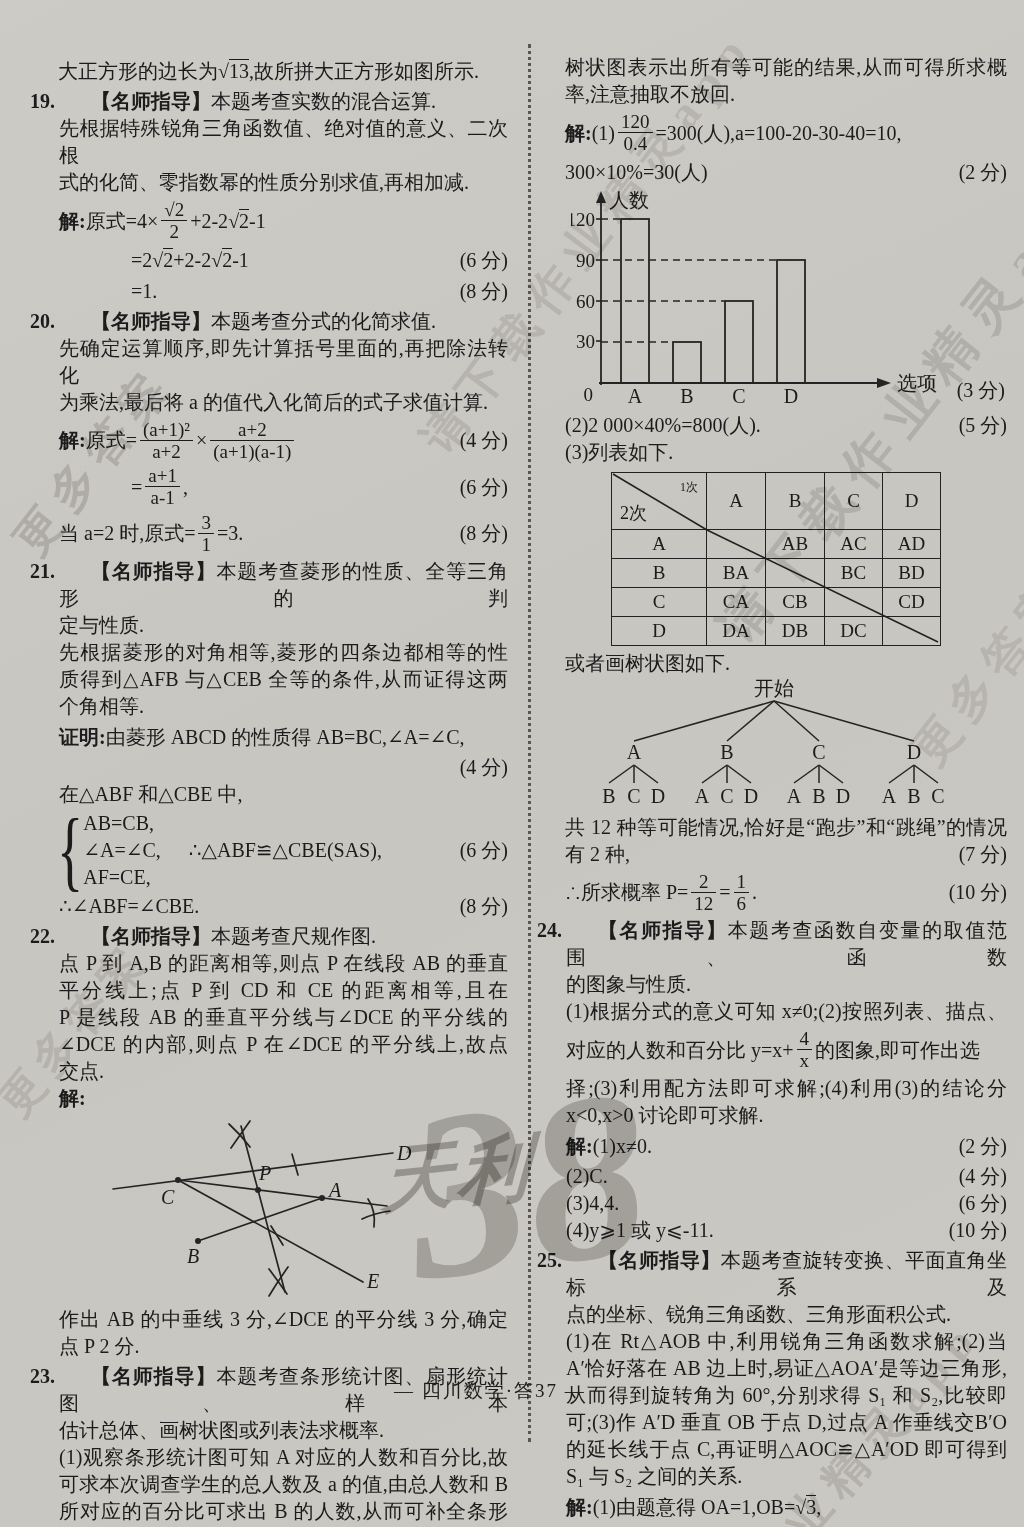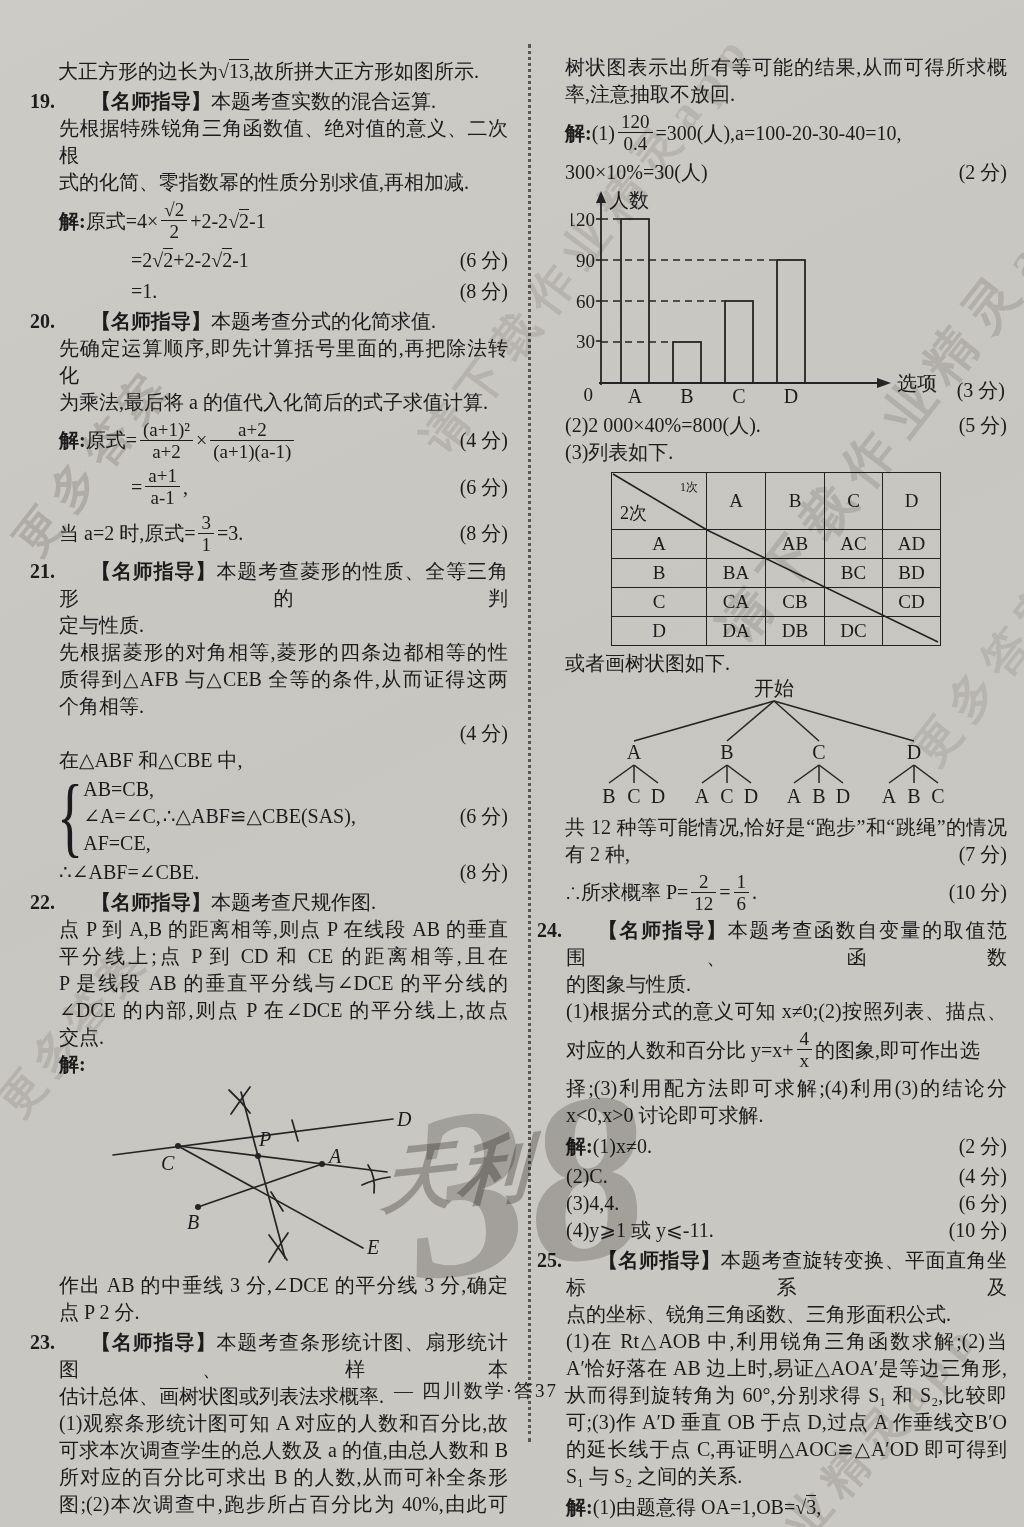--- a/index.html
+++ b/index.html
@@ -28,21 +28,21 @@
   .fd{padding:0 3px;}
   .rt{white-space:nowrap;}
   .rv{border-top:1.5px solid #1c1c1c;padding-top:0px;}
   .ind{margin-left:72px;}
   .bold{font-weight:bold;}
   .sysrow{display:flex;align-items:center;margin:2px 0;}
   .brace{font-size:88px;font-weight:400;line-height:80px;transform:scaleX(.62);margin:0 -8px 0 -10px;color:#1c1c1c;}
   .syscol{flex:1;}
   .sline{line-height:27px;}
   .sline-mid{display:flex;align-items:baseline;}
-  .sysmid{margin-left:2px;}
+  .sysmid{margin-left:28px;}
   .fig{display:block;margin:2px 0 0 -14px;}
   .chartwrap{position:relative;margin:2px 0 0 6px;}
   .chartscore{position:absolute;right:2px;bottom:8px;}
   .tablewrap{position:relative;width:329px;margin:6px 0 4px 46px;}
   table.pt{border-collapse:collapse;width:329px;table-layout:fixed;}
   table.pt td{border:1.6px solid #222;text-align:center;padding:0;font-size:19px;line-height:1;height:28px;overflow:hidden;}
   table.pt tr.hd td{height:56px;}
   td.corner{position:relative;}
   td.corner .c1{position:absolute;right:8px;top:8px;font-size:12px;}
   td.corner .c2{position:absolute;left:8px;bottom:7px;font-size:18px;}
@@ -170,20 +170,26 @@
       </div>
   </div>
 
   <div class="item">
     <span class="num">21.</span>
     <div class="tl jl"><b class="tag">【名师指导】</b><span>本题考查菱形的性质、全等三角形的判</span></div>
     <div class="tl">定与性质.</div>
     <div class="tl jl">先根据菱形的对角相等,菱形的四条边都相等的性</div>
     <div class="tl jl">质得到△AFB 与△CEB 全等的条件,从而证得这两</div>
     <div class="tl">个角相等.</div>
+    <div class="fline">
+        <span class="fml">
+          <span class="bold">证明:</span>
+          <span>由菱形 ABCD 的性质得 AB=BC,∠A=∠C,</span>
+        </span>
+      </div>
     <div class="ln">
         <span class="fill"></span>
         <span class="score">(4 分)</span>
       </div>
     <div class="tl">在△ABF 和△CBE 中,</div>
     <div class="sysrow">
       <div class="brace">{</div>
       <div class="syscol">
         <div class="sline">AB=CB,</div>
         <div class="sline sline-mid">

